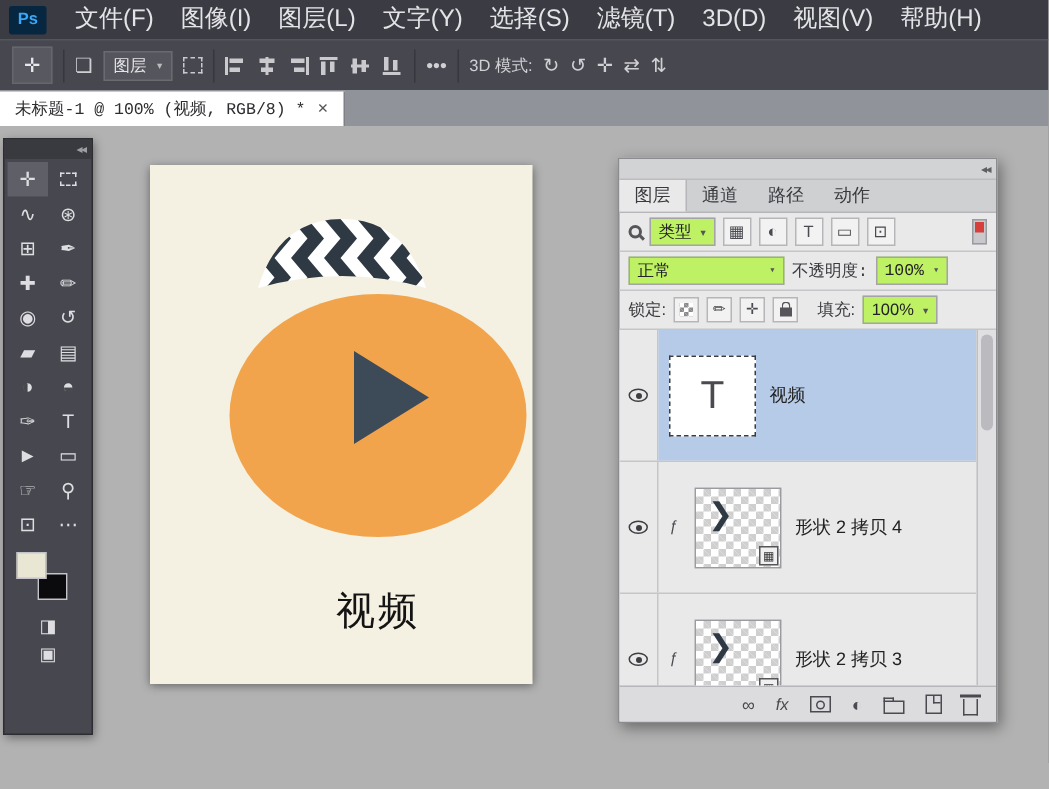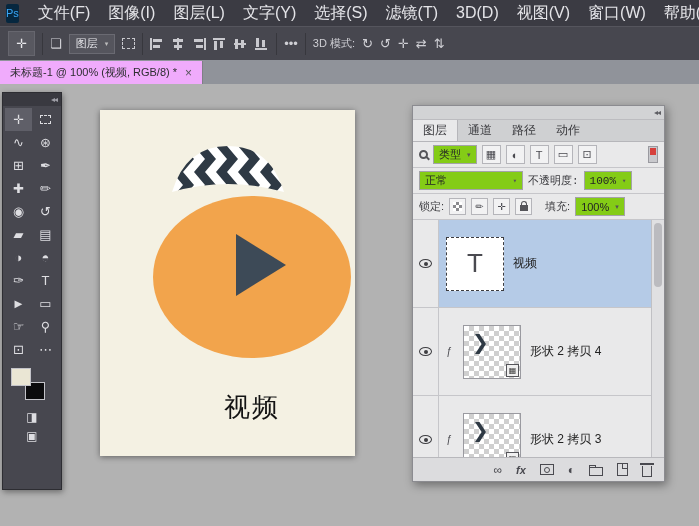--- a/index.html
+++ b/index.html
@@ -3,21 +3,21 @@
 <meta charset="utf-8">
 <style>
   * { margin:0; padding:0; box-sizing:border-box; }
   body { background:#888; font-family:"Liberation Sans","DejaVu Sans",sans-serif; }
   .app { position:relative; width:699px; height:526px; overflow:hidden; background:#b2b2b2;
          font-family:"Liberation Sans","DejaVu Sans",sans-serif; }
 
   
   .menubar { position:absolute; top:0; left:0; right:0; height:26px; background:#3b3b43;
              display:flex; align-items:center; padding-left:6px; }
-  .ps-logo { width:25px; height:19px; background:#06273f; color:#3aa7f7; font-size:11px; font-weight:normal;
+  .ps-logo { width:25px; height:19px; background:#06273f; color:#3aa7f7; font-size:11px; font-weight:bold;
              display:flex; align-items:center; justify-content:center; border-radius:2px; margin-right:10px; }
   .menu-item { color:#e4e4e8; font-size:16px; line-height:26px; padding:0 9px; white-space:nowrap; }
 
   
   .optionsbar { position:absolute; top:26px; left:0; right:0; height:34px; background:#47474f;
                 border-top:1px solid #55555d; display:flex; align-items:center; padding:0 8px; gap:7px;
                 color:#cfcfd4; }
   .vsep { width:1px; height:22px; background:#37373d; }
   .opt-tool { width:27px; height:25px; background:#585860; border:1px solid #66666e;
               display:flex; align-items:center; justify-content:center; font-size:13px; color:#e8e8ec; }
@@ -28,21 +28,21 @@
   .caret { font-size:7px; color:#bbb; }
   .dashedbox { width:13px; height:11px; border:1px dashed #c9c9ce; display:inline-block; }
   .alicon { display:inline-block; }
   .alicon rect { fill:#c9c9ce; }
 
   
   .tabbar { position:absolute; top:60px; left:0; right:0; height:24px; background:#90939a;
             display:flex; align-items:flex-end; }
   .tab { height:23px; display:flex; align-items:center; padding:0 10px; font-size:11px; color:#2d2d30;
          background:#c2c4c7; border-right:1px solid #7e8085; white-space:nowrap; }
-  .tab.active { background:#f0abfc; }
+  .tab.active { background:#ffffff;font-family:Liberation Mono, monospace; }
   .tab-close { margin-left:8px; color:#55555a; font-size:12px; }
 
   
   .workspace { position:absolute; top:84px; left:0; right:0; bottom:0; background:#b2b2b2; }
 
   
   .toolpanel { position:absolute; left:2px; top:8px; width:60px; height:398px; background:#47474f;
                border:1px solid #2d2d32; box-shadow:1px 2px 6px rgba(0,0,0,.4); }
   .tp-header { height:13px; background:#393940; display:flex; justify-content:flex-end; align-items:center;
                padding-right:4px; color:#9d9da5; font-size:8px; letter-spacing:-1px; }
@@ -78,21 +78,21 @@
                justify-content:flex-end; align-items:center; padding:0 4px; color:#5f5f64; font-size:8px;
                letter-spacing:-1px; }
   .lp-tabs { height:22px; display:flex; background:#cfd0d2; border-bottom:1px solid #b6b6ba; }
   .lp-tab { padding:0 10px; font-size:12px; color:#3a3a3e; display:flex; align-items:center; }
   .lp-tab.active { background:#e9e9ea; border-right:1px solid #b6b6ba; }
   .lp-row { display:flex; align-items:center; padding:0 6px; gap:5px; border-bottom:1px solid #c6c6ca; }
   .lp-filter { height:26px; }
   .mag { width:9px; height:9px; border:2px solid #55555a; border-radius:50%; position:relative; flex:none; }
   .mag::after { content:''; position:absolute; width:5px; height:2px; background:#55555a;
                 transform:rotate(45deg); right:-4px; bottom:-2px; }
-  .select { background:#84cc16; border:1px solid #a3a3a8; height:19px; font-size:11px; color:#232326;
+  .select { background:#bef264; border:1px solid #a3a3a8; height:19px; font-size:11px; color:#232326;
             display:inline-flex; align-items:center; gap:6px; padding:0 5px; white-space:nowrap; }
   .select .caret { color:#555; }
   .fbtn { width:19px; height:19px; border:1px solid #b5b5ba; background:#f2f2f3; color:#4a4a50;
           display:flex; align-items:center; justify-content:center; font-size:11px; }
   .ftoggle { width:10px; height:17px; background:#c9c9cd; border:1px solid #9a9aa0; margin-left:auto;
              position:relative; }
   .ftoggle::after { content:''; position:absolute; top:1px; left:1px; right:1px; height:7px; background:#d6403c; }
   .lp-blend { height:26px;font-family:Liberation Mono, monospace; }
   .lp-lock { height:26px; }
   .lbl { font-size:11px; color:#3a3a3e; white-space:nowrap; }
@@ -126,21 +126,21 @@
   .chevglyph { position:absolute; left:8px; top:4px; color:#2e3944; font-weight:bold; font-size:20px; }
   .sobadge { position:absolute; right:1px; bottom:1px; width:13px; height:13px; background:#f0f0f0;
              border:1px solid #55555a; font-size:8px; color:#333; display:flex; align-items:center;
              justify-content:center; }
   .lname { font-size:12px; color:#222; white-space:nowrap; }
   .scroll { width:13px; border-left:1px solid #c0c0c4; background:#e0e0e2; position:relative; flex:none; }
   .scroll-thumb { position:absolute; top:3px; left:2px; width:8px; height:64px; background:#bbbbbf; border-radius:4px; }
   .lp-footer { height:24px; border-top:1px solid #b8b8bc; background:#dcdcde; display:flex; align-items:center;
                justify-content:flex-end; gap:14px; padding:0 12px; color:#4a4a50; }
   .ficon { font-size:12px; line-height:1; }
-  .fxtext { font-size:11px; font-style:italic; font-weight:bold; }
+  .fxtext { font-size:11px; font-style:italic; font-weight:normal; }
   .maskicon { width:14px; height:11px; border:1px solid #4a4a50; display:flex; align-items:center; justify-content:center; }
   .maskicon i { width:6px; height:6px; border:1px solid #4a4a50; border-radius:50%; display:block; }
   .foldericon { width:14px; height:9px; border:1px solid #4a4a50; position:relative; margin-top:3px; }
   .foldericon::before { content:''; position:absolute; top:-3px; left:-1px; width:5px; height:2px;
                         border:1px solid #4a4a50; border-bottom:none; }
   .newicon { width:11px; height:13px; border:1px solid #4a4a50; position:relative; }
   .newicon::before { content:''; position:absolute; top:0; right:0; width:4px; height:4px;
                      border-left:1px solid #4a4a50; border-bottom:1px solid #4a4a50; }
   .trashicon { width:10px; height:11px; border:1px solid #4a4a50; border-top:none; position:relative; margin-top:3px; }
   .trashicon::before { content:''; position:absolute; top:-3px; left:-3px; width:14px; height:2px; background:#4a4a50; }
@@ -158,21 +158,20 @@
   <div class="menubar">
     <div class="ps-logo">Ps</div>
     <span class="menu-item">文件(F)</span>
     <span class="menu-item">图像(I)</span>
     <span class="menu-item">图层(L)</span>
     <span class="menu-item">文字(Y)</span>
     <span class="menu-item">选择(S)</span>
     <span class="menu-item">滤镜(T)</span>
     <span class="menu-item">3D(D)</span>
     <span class="menu-item">视图(V)</span>
-    <span class="menu-item">窗口(W)</span>
     <span class="menu-item">帮助(H)</span>
   </div>
 
   <div class="optionsbar">
     <div class="opt-tool">
       <span>✛</span>
     </div>
     <span class="vsep"></span>
     <span class="opt-icon">❏</span>
     <div class="opt-select">

